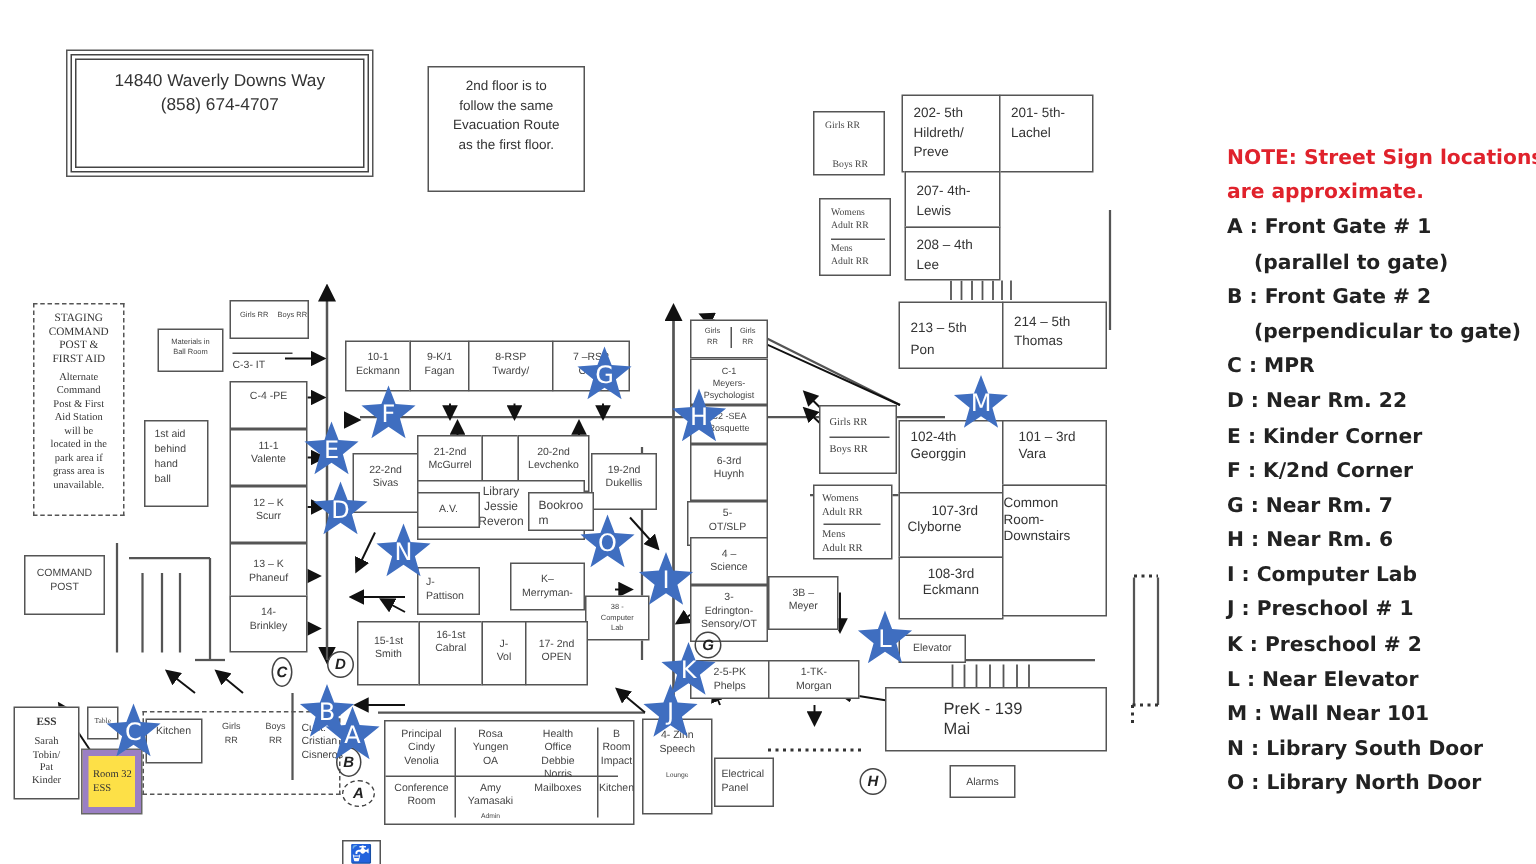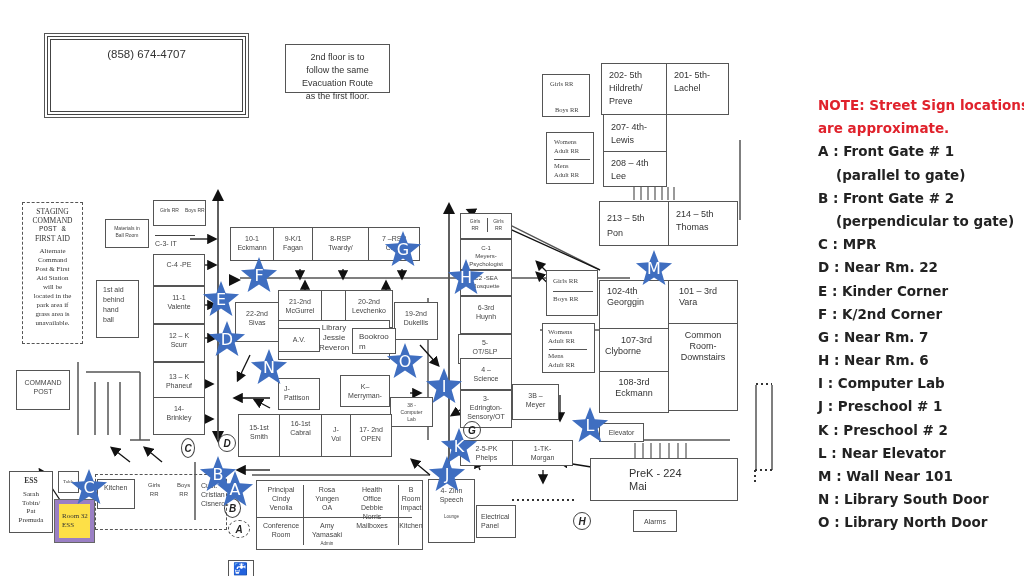--- a/index.html
+++ b/index.html
@@ -19,24 +19,25 @@
   .star svg{width:100%;height:100%;}
   .star span{position:absolute;left:0;top:0;width:100%;height:100%;text-align:center;line-height:40px;color:#fff;font-size:16px;font-family:"DejaVu Sans",sans-serif;}
   .circle{position:absolute;border:1.2px solid #444;border-radius:50%;font-style:italic;font-weight:bold;font-size:10px;text-align:center;color:#222;box-sizing:border-box;}
   .dashed{border:1.5px dashed #555;}
   svg.lines{position:absolute;left:0;top:0;}
 </style>
 </head>
 <body>
 
 <div class="abs title-box" style="left:47px;top:36px;width:199px;height:79px;text-align:center;padding-top:6px;">
+  <div class="tl" style="font-size:11.5px;line-height:16px;">14840 Waverly Downs Way</div>
   <div class="tl" style="font-size:11.5px;line-height:16px;">(858) 674-4707</div>
 </div>
 
-<div class="box" style="left:285px;top:44px;width:105px;height:49px;border-width:1px;text-align:center;padding-top:6px;">
+<div class="box" style="left:285px;top:44px;width:105px;height:84px;border-width:1px;text-align:center;padding-top:6px;">
   <div class="tm" style="line-height:13px">2nd floor is to</div>
   <div class="tm" style="line-height:13px">follow the same</div>
   <div class="tm" style="line-height:13px">Evacuation Route</div>
   <div class="tm" style="line-height:13px">as the first floor.</div>
 </div>
 
 <div class="legend">
   <div class="note">NOTE: Street Sign locations</div>
   <div class="note">are approximate.</div>
   <div>A : Front Gate # 1</div>
@@ -144,21 +145,21 @@
     <line x1="756" y1="384" x2="772" y2="384"></line>
     <line x1="512" y1="500" x2="576" y2="500"></line>
     <line x1="755" y1="470" x2="772" y2="470"></line>
     <line x1="755" y1="470" x2="755" y2="485"></line>
   </g>
 </svg>
 
 <div class="abs dashed serif" style="left:22px;top:202px;width:61px;height:142px;text-align:center;padding-top:4px;">
   <div style="font-size:7.5px;line-height:9px;">STAGING</div>
   <div style="font-size:7.5px;line-height:9px;">COMMAND</div>
-  <div style="font-size:7.5px;line-height:9px;font-family:Liberation Mono, monospace;">POST &amp;</div>
+  <div style="font-size:7.5px;line-height:9px;">POST &amp;</div>
   <div style="font-size:7.5px;line-height:9px;margin-bottom:4px;">FIRST AID</div>
   <div style="font-size:7px;line-height:9px;">Alternate</div>
   <div style="font-size:7px;line-height:9px;">Command</div>
   <div style="font-size:7px;line-height:9px;">Post &amp; First</div>
   <div style="font-size:7px;line-height:9px;">Aid Station</div>
   <div style="font-size:7px;line-height:9px;">will be</div>
   <div style="font-size:7px;line-height:9px;">located in the</div>
   <div style="font-size:7px;line-height:9px;text-align:center;">park area if</div>
   <div style="font-size:7px;line-height:9px;">grass area is</div>
   <div style="font-size:7px;line-height:9px;">unavailable.</div>
@@ -336,21 +337,21 @@
 </div>
 <div class="box" style="left:476px;top:505px;width:40px;height:33px;border-width:1px;padding:6px 0 0 4px;">
   <div class="t" style="text-align:left;">Electrical</div>
     <div class="t" style="text-align:left;">Panel</div>
   </div>
 
 <div class="box" style="left:599px;top:423px;width:45px;height:19px;border-width:1px;padding-top:4px;">
     <div class="t">Elevator</div>
   </div>
 <div class="box" style="left:590px;top:458px;width:148px;height:43px;border-width:1px;padding:8px 0 0 38px;">
-  <div class="tl" style="font-size:11px;line-height:13px;">PreK - 224</div>
+  <div class="tl" style="font-size:11px;line-height:13px;">PreK - 139</div>
   <div class="tl" style="font-size:11px;line-height:13px;">Mai</div>
 </div>
 <div class="box" style="left:633px;top:510px;width:44px;height:22px;border-width:1px;padding-top:6px;">
     <div class="t">Alarms</div>
   </div>
 
 <div class="box" style="left:546px;top:270px;width:52px;height:46px;border-width:1px;">
   <div class="abs t serif" style="left:6px;top:6px;font-size:7px;">Girls RR</div>
   <div class="abs" style="left:6px;top:20px;width:40px;border-top:1px solid #555;"></div>
   <div class="abs t serif" style="left:6px;top:24px;font-size:7px;">Boys RR</div>
@@ -370,21 +371,21 @@
     <div class="tm">Vara</div>
   </div>
 <div class="box" style="left:599px;top:328px;width:70px;height:44px;border-width:1px;padding:6px 0 0 5px;">
   <div class="tm" style="text-align:center;">107-3rd</div>
     <div class="tm">Clyborne</div>
   </div>
 <div class="box" style="left:599px;top:371px;width:70px;height:42px;border-width:1px;padding-top:5px;text-align:center;">
   <div class="tm">108-3rd</div>
     <div class="tm">Eckmann</div>
   </div>
-<div class="box" style="left:668px;top:323px;width:70px;height:88px;border-width:1px;padding-top:6px;text-align:center;">
+<div class="box" style="left:668px;top:323px;width:70px;height:88px;border-width:1px;padding-top:6px;">
   <div class="tm">Common</div>
   <div class="tm">Room-</div>
   <div class="tm">Downstairs</div>
 </div>
 
 <div class="box" style="left:542px;top:74px;width:48px;height:43px;border-width:1px;">
   <div class="abs t serif" style="left:7px;top:4px;font-size:6.5px;">Girls RR</div>
   <div class="abs t serif" style="left:12px;top:30px;font-size:6.5px;">Boys RR</div>
 </div>
 <div class="box" style="left:546px;top:132px;width:48px;height:52px;border-width:1px;">
@@ -416,21 +417,21 @@
 <div class="box" style="left:668px;top:201px;width:70px;height:45px;border-width:1px;padding:6px 0 0 7px;">
   <div class="tm" style="line-height:13px;">214 – 5th</div>
   <div class="tm" style="line-height:13px;">Thomas</div>
 </div>
 
 <div class="box serif" style="left:9px;top:471px;width:44px;height:62px;border-width:1px;padding-top:4px;text-align:center;">
   <div style="font-size:7.5px;line-height:10px;font-weight:bold;">ESS</div>
   <div style="font-size:7px;line-height:8.5px;margin-top:4px;">Sarah</div>
   <div style="font-size:7px;line-height:8.5px;">Tobin/</div>
   <div style="font-size:7px;line-height:8.5px;">Pat</div>
-  <div style="font-size:7px;line-height:8.5px;">Premuda</div>
+  <div style="font-size:7px;line-height:8.5px;">Kinder</div>
 </div>
 <div class="box" style="left:58px;top:471px;width:21px;height:22px;border-width:1px;padding-top:5px;">
     <div class="t serif" style="font-size:5px;">Table</div>
   </div>
 <div class="abs" style="left:55px;top:500px;width:39px;height:42px;border:4px solid #9a7fc4;outline:1px solid #666;background:#fde047;padding:8px 0 0 3px;">
   <div class="serif" style="font-size:7px;line-height:9px;">Room 32</div>
   <div class="serif" style="font-size:7px;line-height:9px;">ESS</div>
 </div>
 <div class="abs dashed" style="left:95px;top:474px;width:132px;height:56px;"></div>
 <div class="box" style="left:97px;top:479px;width:38px;height:30px;border-width:1px;padding:3px 0 0 6px;">

